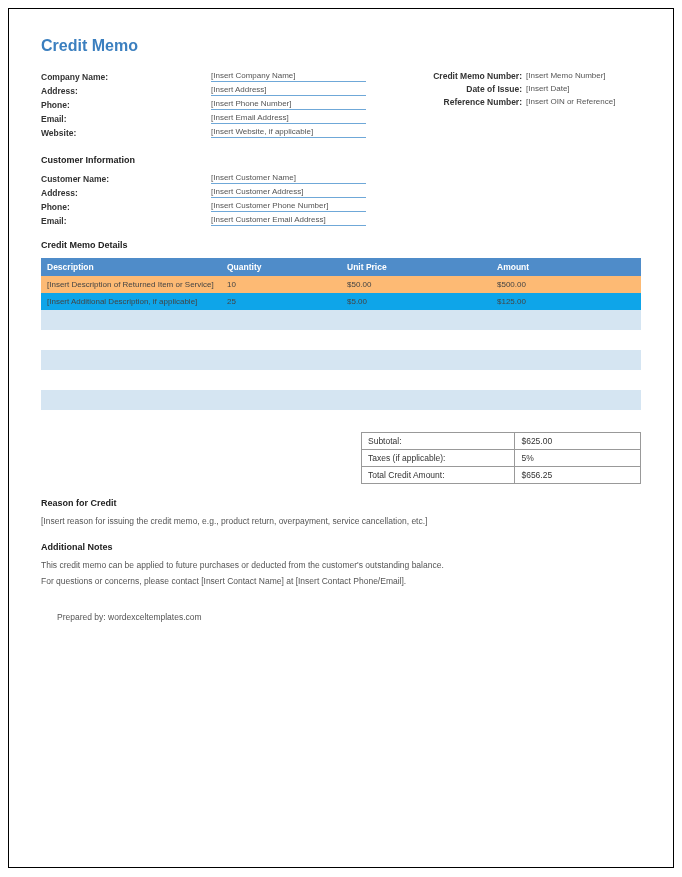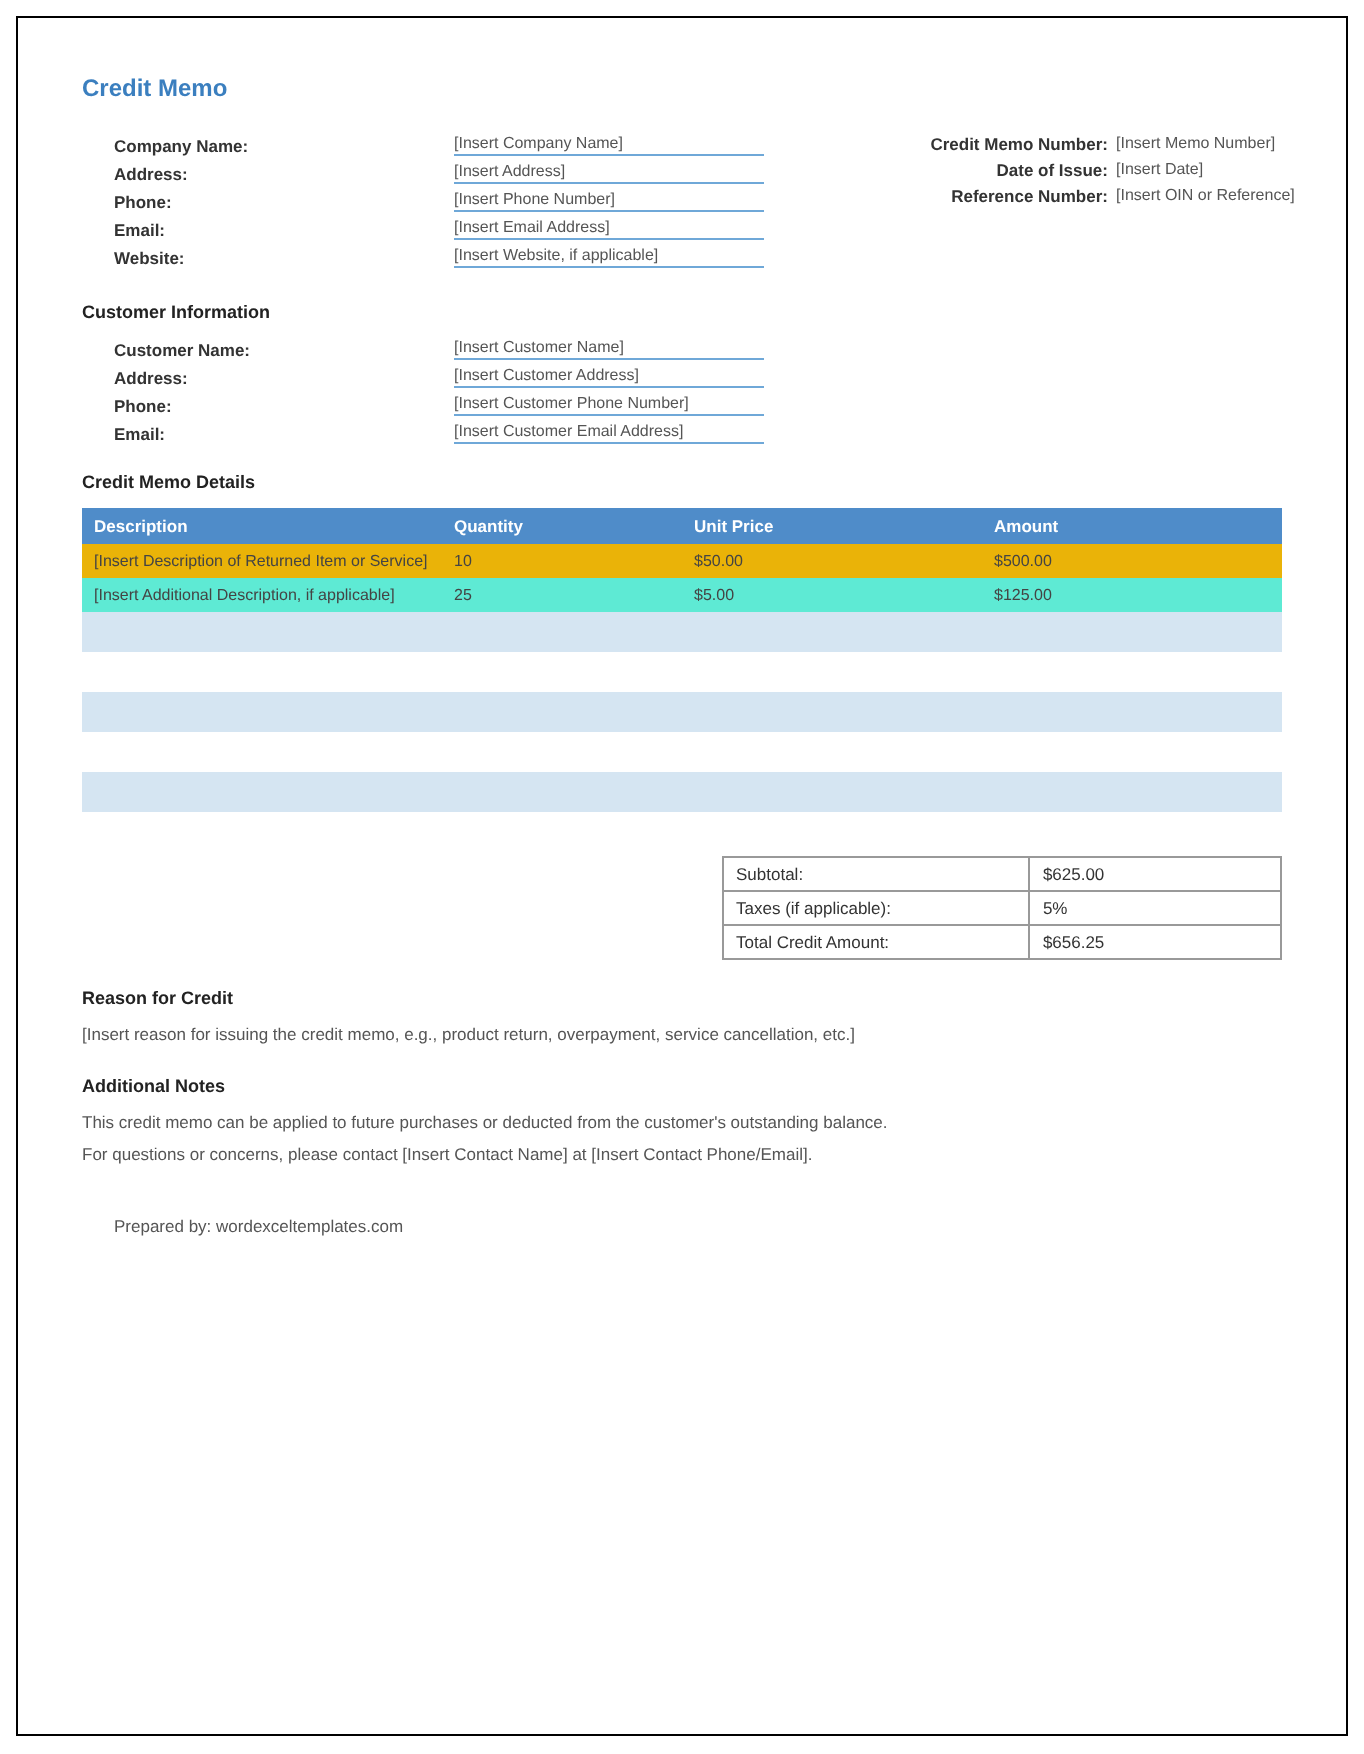--- a/index.html
+++ b/index.html
@@ -13,21 +13,21 @@
     width: 682px;
   }
   .page {
     border: 1px solid #000;
     padding: 28px 32px 40px 32px;
     min-height: 860px;
     position: relative;
   }
   h1.title {
     color: #3b7fbf;
-    font-size: 12px;
+    font-size: 16px;
     font-weight: bold;
     margin: 0 0 16px 0;
   }
   .section-heading {
     font-weight: bold;
     font-size: 9px;
     margin: 14px 0 8px 0;
     color: #222;
   }
   .form-grid {
@@ -39,21 +39,20 @@
   .form-row {
     display: flex;
     align-items: flex-end;
     margin-bottom: 3px;
   }
   .form-label {
     font-weight: bold;
     font-size: 8.5px;
     width: 170px;
     flex-shrink: 0;
-    margin-left: 16px;
   }
   .form-label.right {
     text-align: right;
     width: 120px;
     padding-right: 4px;
   }
   .form-field {
     border-bottom: 1px solid #6fa8d8;
     font-size: 8px;
     color: #555;
@@ -75,22 +74,22 @@
     font-size: 8.5px;
     font-weight: bold;
     padding: 4px 6px;
   }
   table.details td {
     font-size: 8px;
     padding: 4px 6px;
     color: #444;
     vertical-align: top;
   }
-  table.details tbody tr:nth-child(1) { background: #eab308; }
-  table.details tbody tr:nth-child(2) { background: #5eead4; }
+  table.details tbody tr:nth-child(1) { background: #fdba74; }
+  table.details tbody tr:nth-child(2) { background: #0ea5e9; }
   table.details tbody tr:nth-child(3) { background: #d5e5f2; }
   table.details tbody tr:nth-child(4) { background: #fff; }
   table.details tbody tr:nth-child(5) { background: #d5e5f2; }
   table.details tbody tr:nth-child(6) { background: #fff; }
   table.details tbody tr:nth-child(7) { background: #d5e5f2; }
   .empty-row td { height: 20px; padding: 0; }
   .col-desc { width: 30%; }
   .col-qty  { width: 20%; }
   .col-unit { width: 25%; }
   .col-amt  { width: 25%; }

